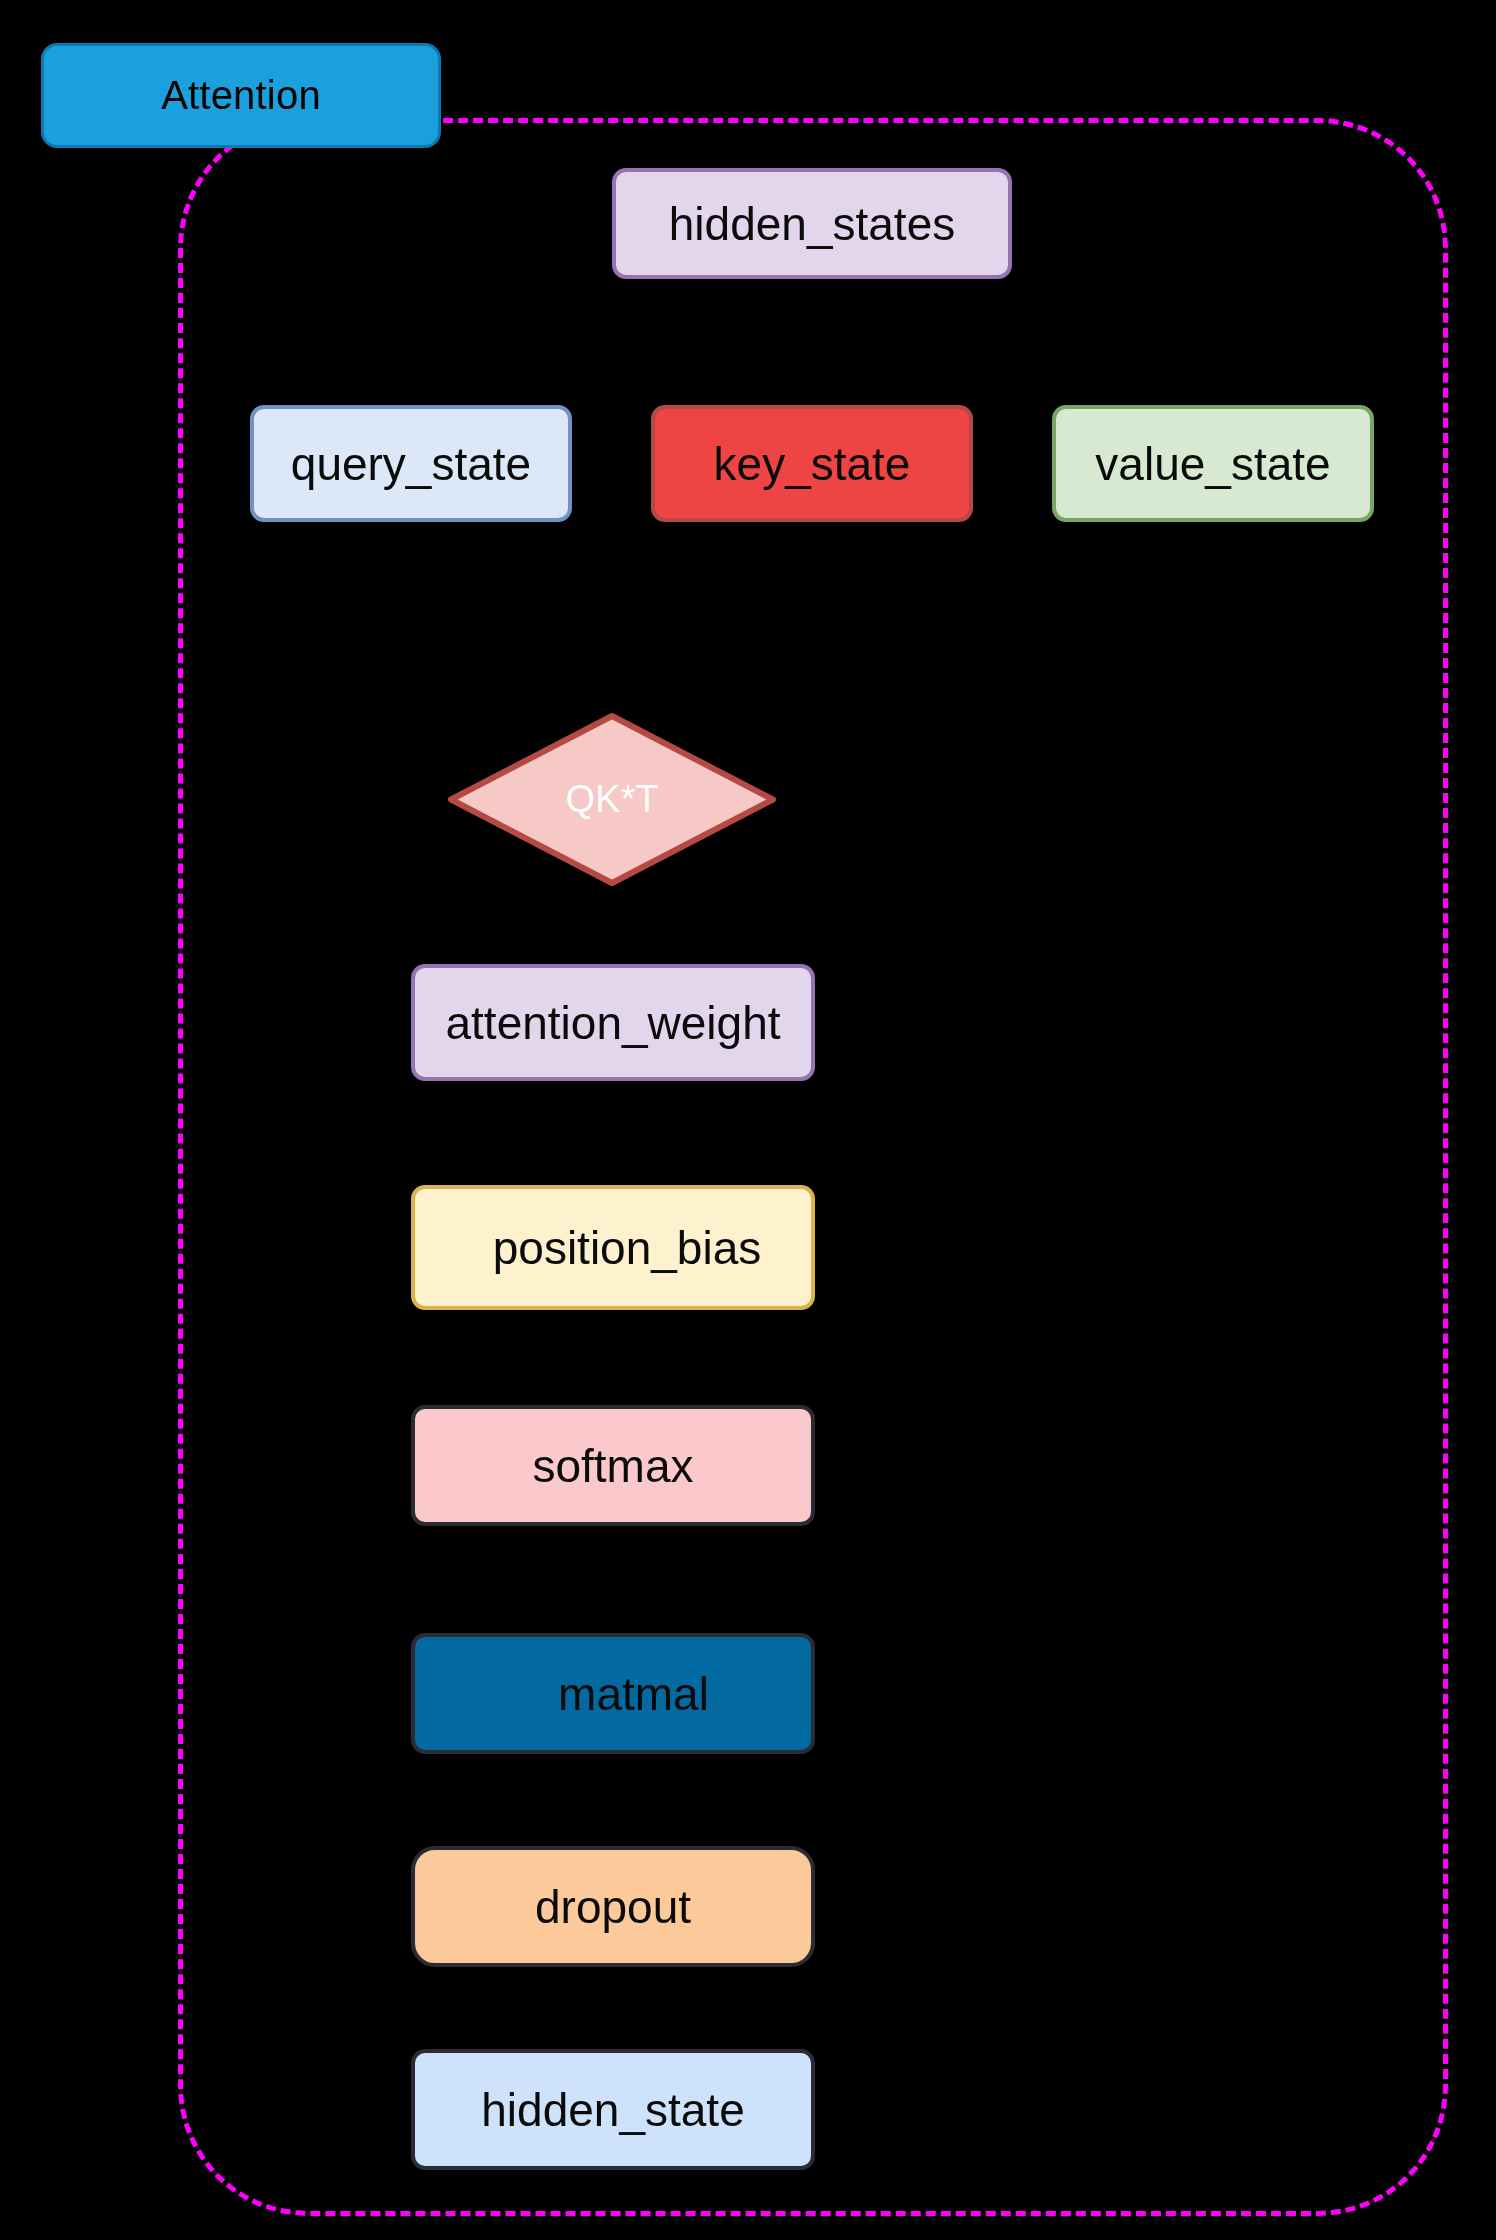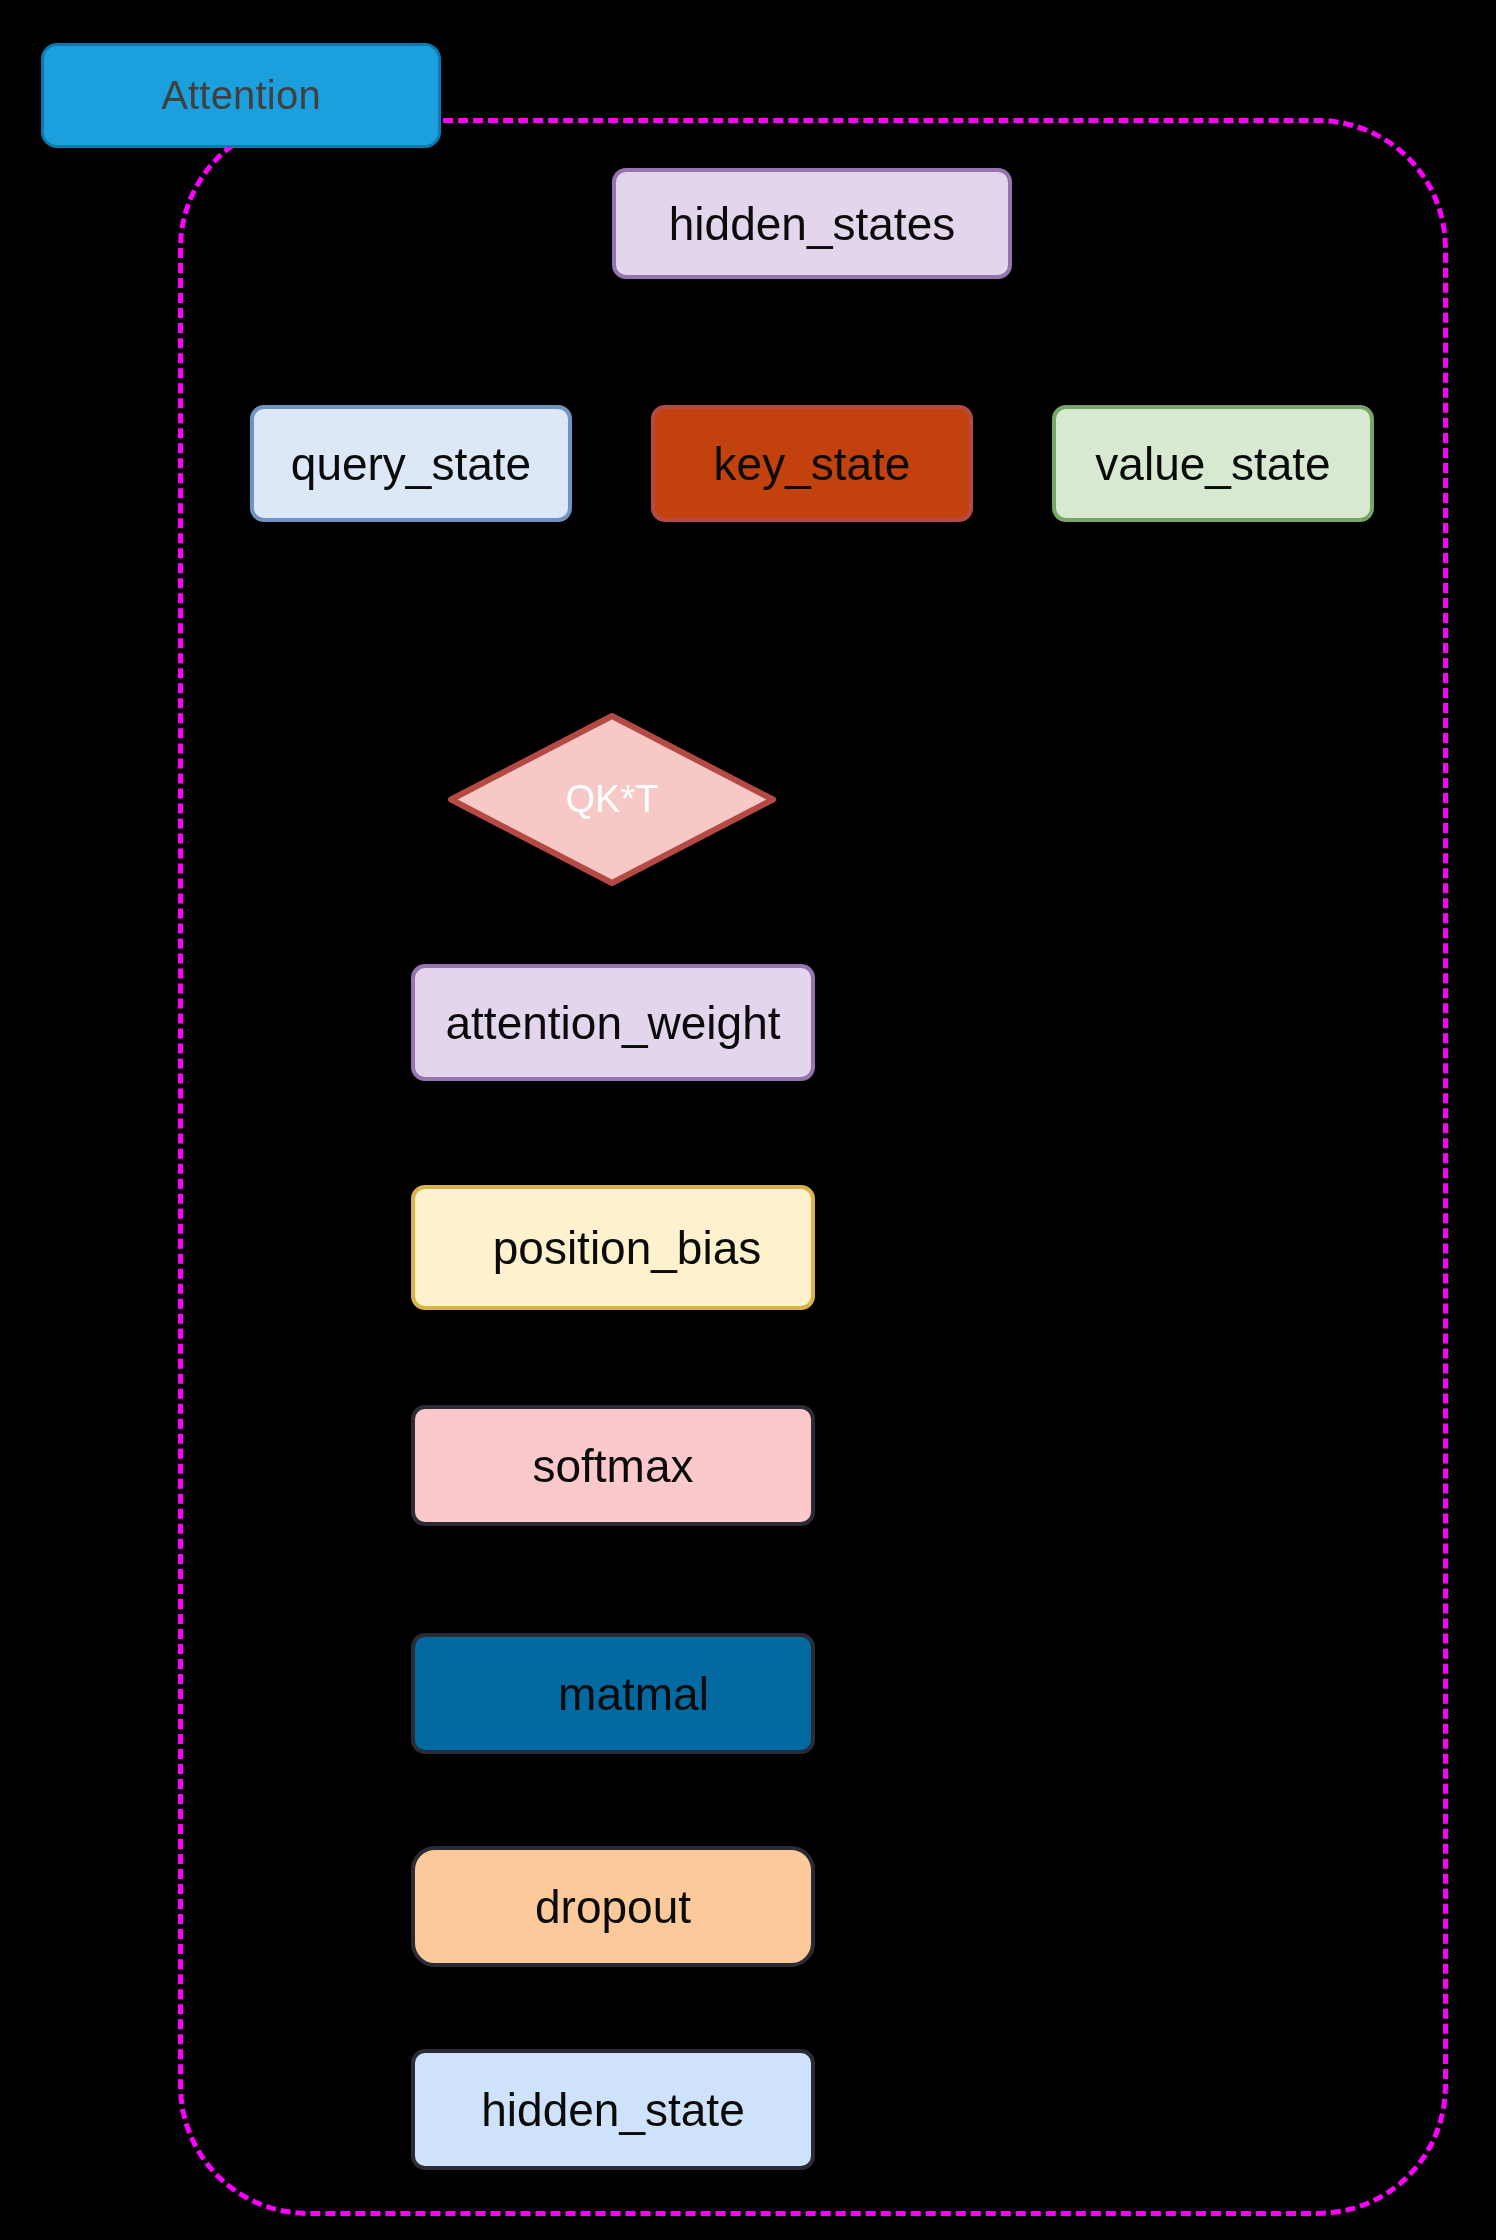--- a/index.html
+++ b/index.html
@@ -34,21 +34,21 @@
     top: 43px;
     width: 400px;
     height: 105px;
     background: #1ca0dd;
     border: 3px solid #0c7ab0;
     border-radius: 16px;
     box-sizing: border-box;
     display: flex;
     align-items: center;
     justify-content: center;
-    color: #404040;
+    color: #000000;
     font-size: 40px;
     letter-spacing: 0.2px;
     z-index: 5;
   }
   
   .node {
     position: absolute;
     box-sizing: border-box;
     display: flex;
     align-items: center;
@@ -99,21 +99,21 @@
   </div>
 
   <div class="node" style="left:612px; top:159px; width:400px; height:111px; background:#e2d5ec; border-color:#9574af;">
     <span>hidden_states</span>
   </div>
 
   <div class="node" style="left:250px; top:396px; width:322px; height:117px; background:#dce7f8; border-color:#6f94c4;">
     <span>query_state</span>
   </div>
 
-  <div class="node" style="left:651px; top:396px; width:322px; height:117px; background:#c2410c; border-color:#b54a44;">
+  <div class="node" style="left:651px; top:396px; width:322px; height:117px; background:#ef4444; border-color:#b54a44;">
     <span>key_state</span>
   </div>
 
   <div class="node" style="left:1052px; top:396px; width:322px; height:117px; background:#d7ead1; border-color:#76a766;">
     <span>value_state</span>
   </div>
 
   <div class="diamond-wrap" style="left:447px; top:712px; width:330px; height:175px;">
     <svg width="330" height="175" viewBox="0 0 330 175">
       <polygon points="165,4 326,87.5 165,171 4,87.5" fill="#f6c9c7" stroke="#b54a44" stroke-width="6" stroke-linejoin="round"></polygon>

